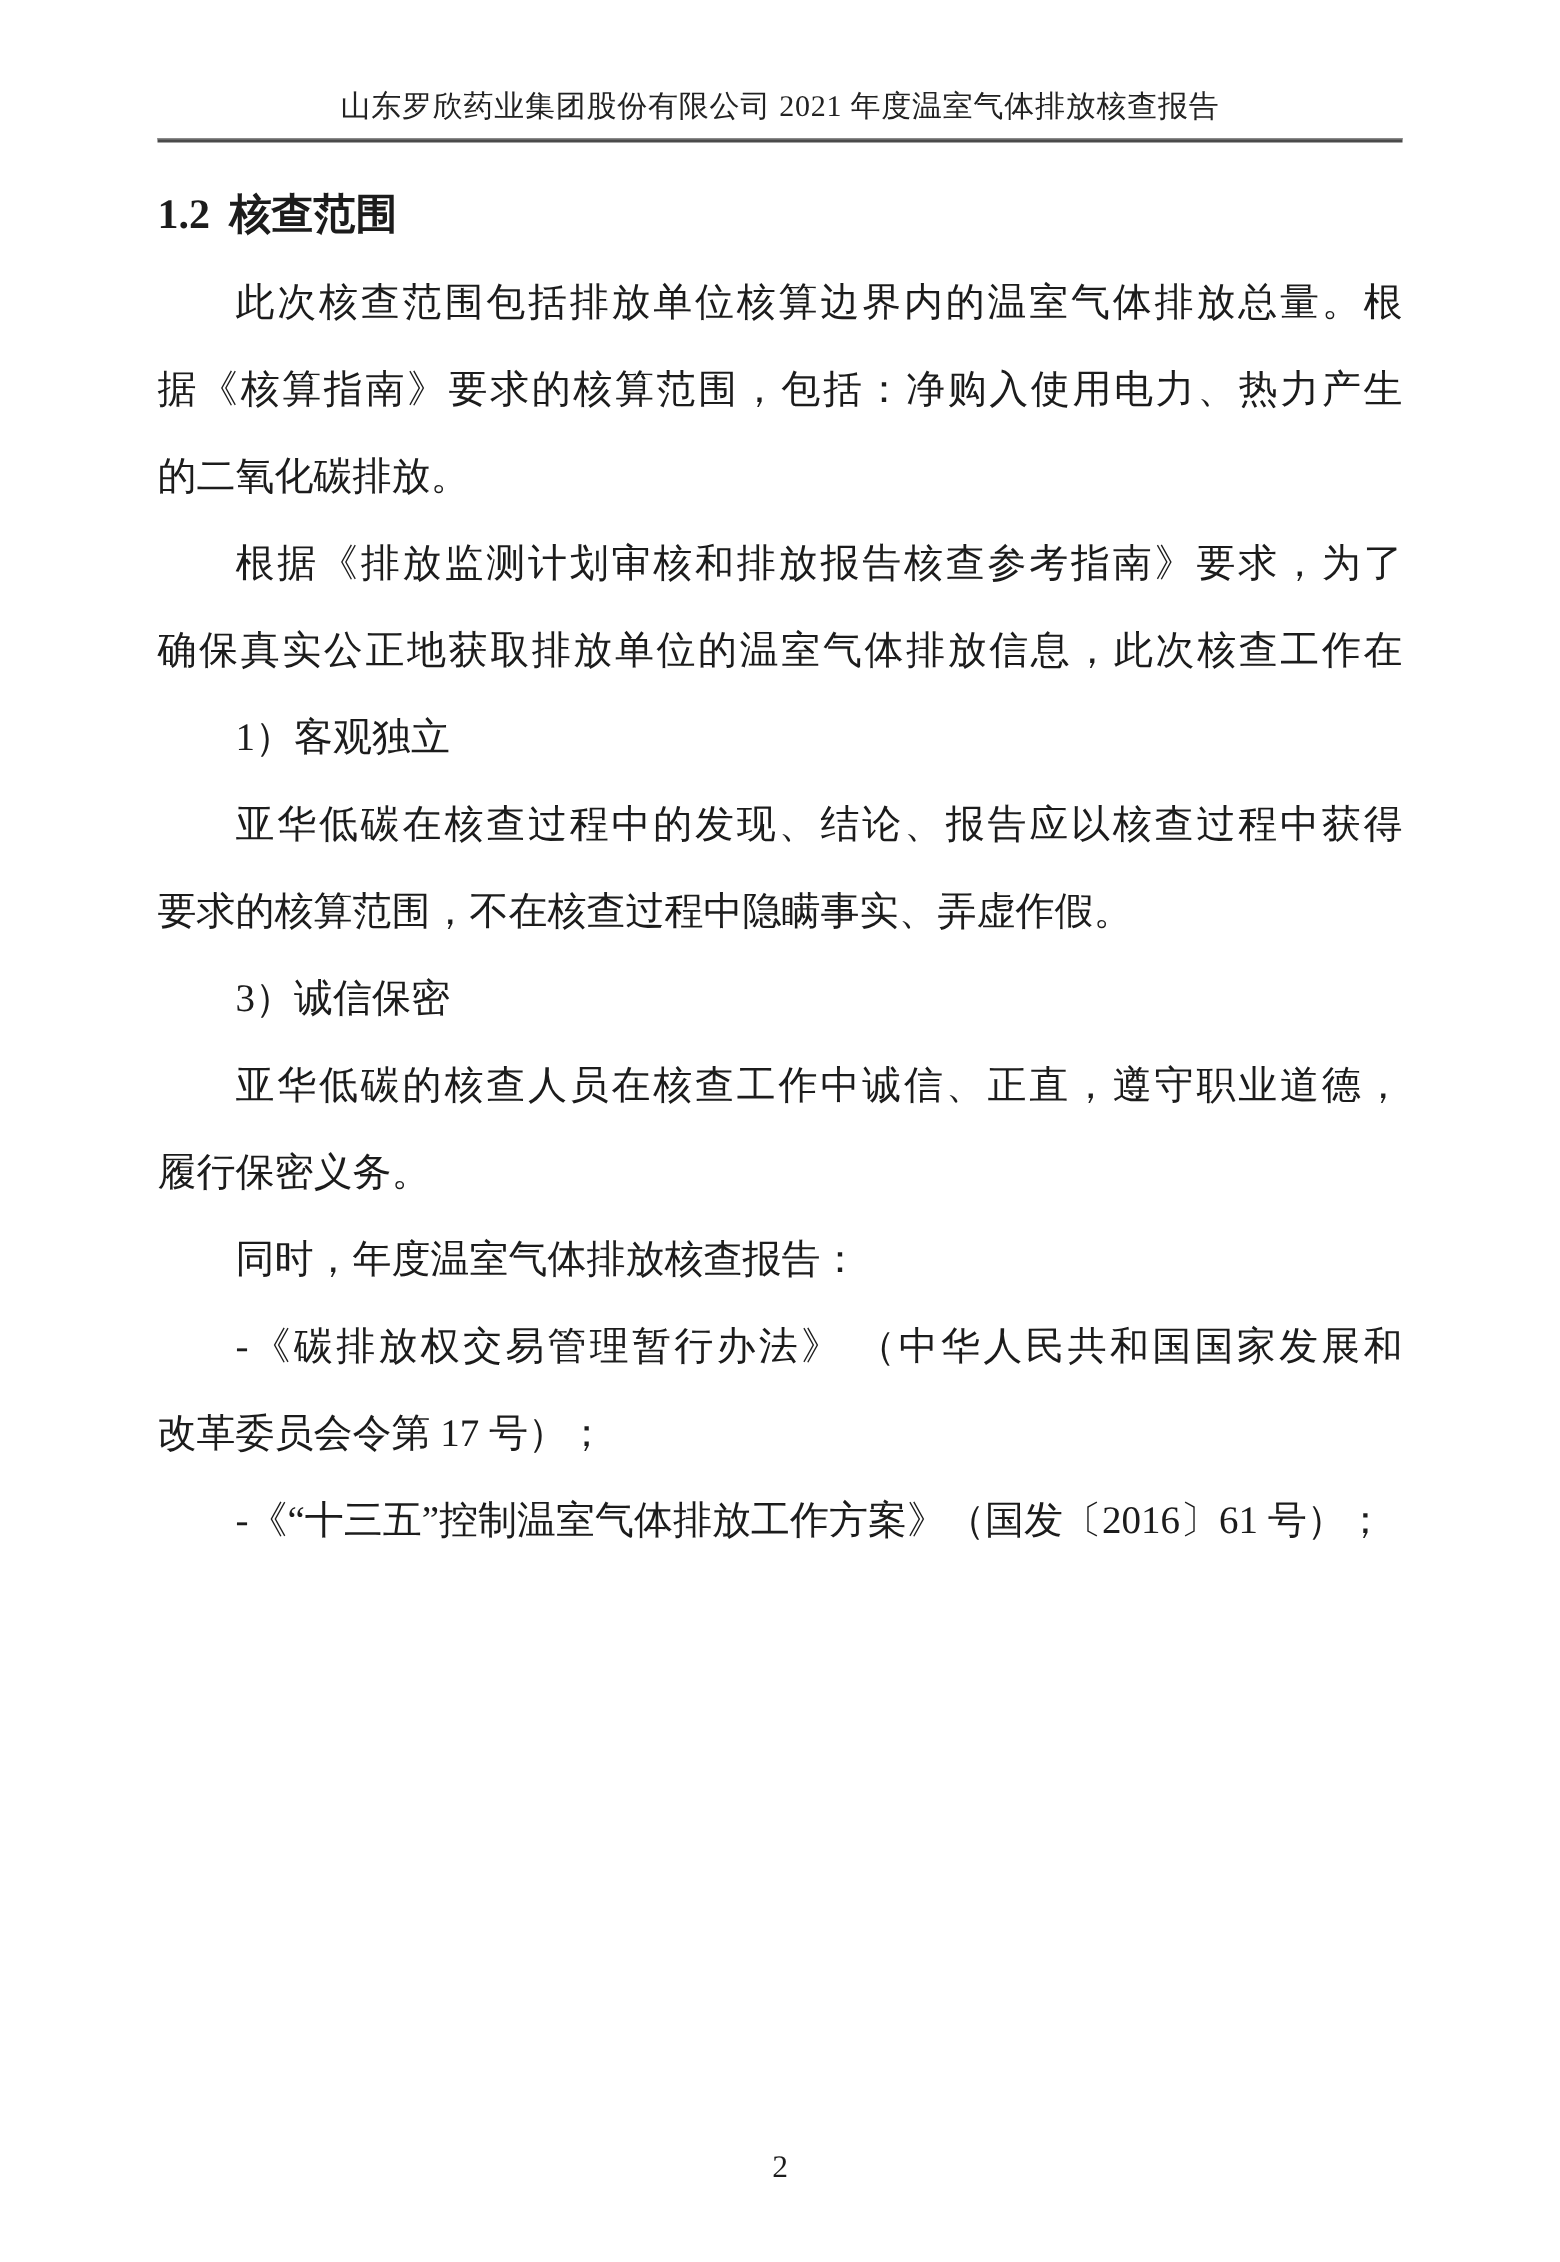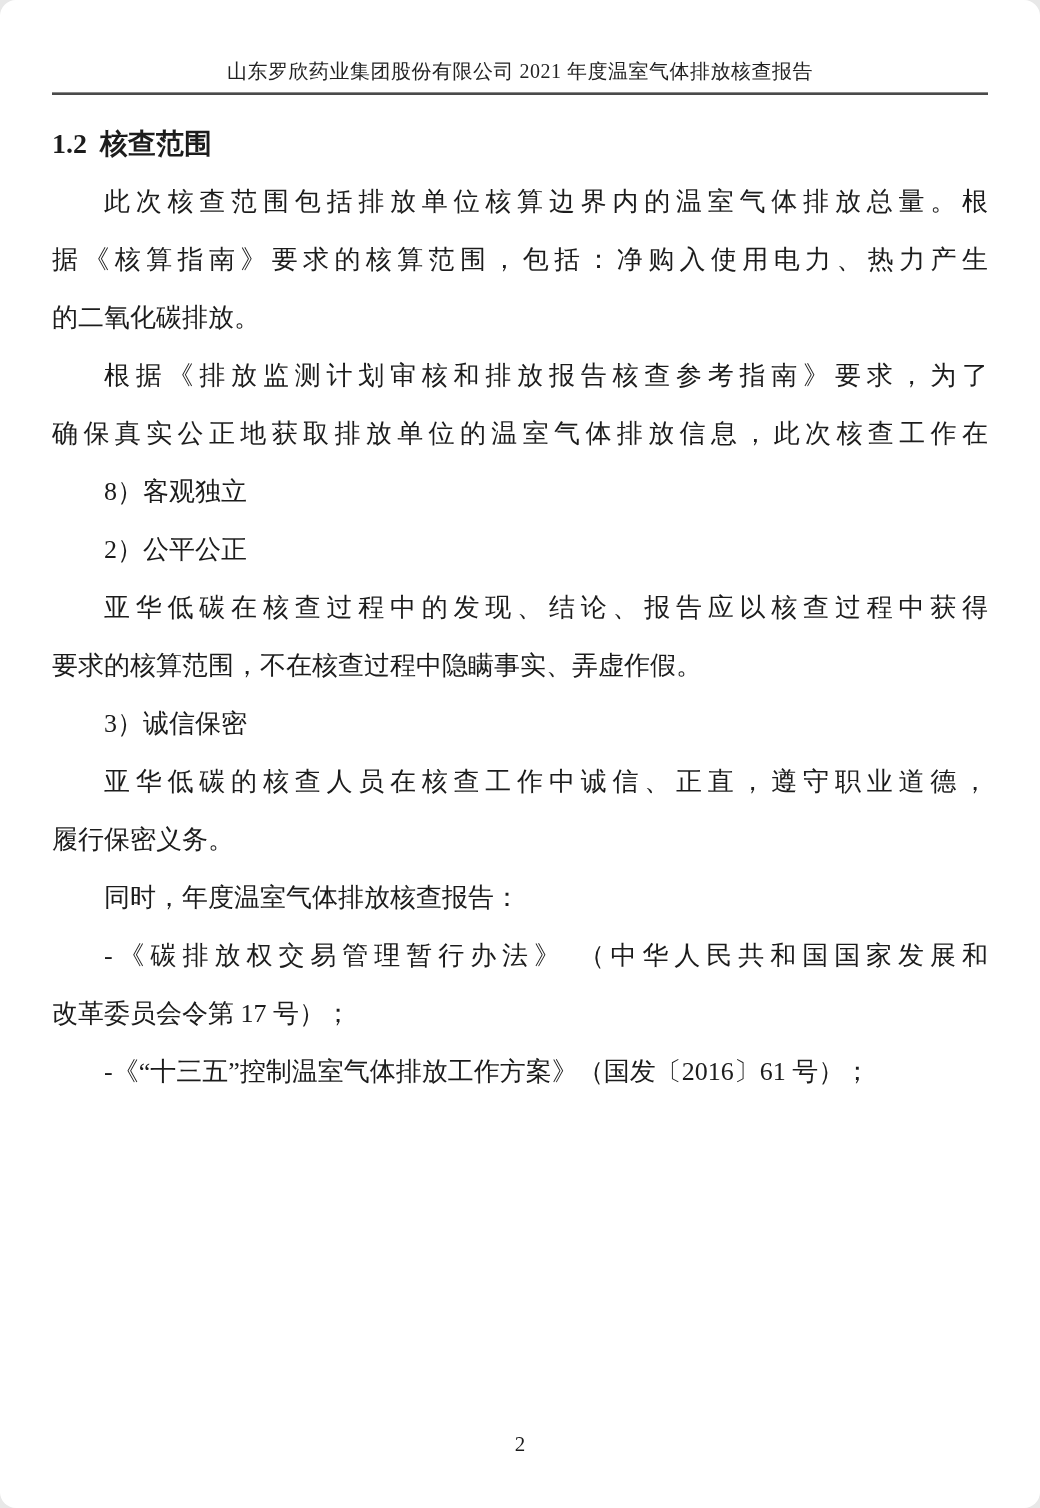--- a/index.html
+++ b/index.html
@@ -6,23 +6,22 @@
   * { box-sizing: border-box; }
 
   .page {
     position: relative;
     width: 1040px;
     height: 1508px;
     margin: 0 auto;
     background: #ffffff;
     font-family: "Liberation Serif", "DejaVu Serif", serif;
     color: #1c1c1c;
-    padding: 0 52px;
+    padding: 0 105px;
     overflow: hidden;
-    border-radius: 16px;
   }
 
   
   .doc-header {
     padding-top: 58px;
     text-align: center;
     font-size: 20px;
     line-height: 26px;
     letter-spacing: 0.5px;
     color: #222222;
@@ -81,22 +80,21 @@
 
   <div class="header-rule"></div>
 
   <div class="content" id="content">
       <div class="heading"><span class="hnum">1.2</span><span class="htitle">核查范围</span></div>
       <div class="line j indent">此次核查范围包括排放单位核算边界内的温室气体排放总量。根</div>
       <div class="line j">据《核算指南》要求的核算范围，包括：净购入使用电力、热力产生</div>
       <div class="line">的二氧化碳排放。</div>
       <div class="line j indent">根据《排放监测计划审核和排放报告核查参考指南》要求，为了</div>
       <div class="line j">确保真实公正地获取排放单位的温室气体排放信息，此次核查工作在</div>
-      <div class="line indent">8）客观独立</div>
-      <div class="line indent">2）公平公正</div>
+      <div class="line indent">1）客观独立</div>
       <div class="line j indent">亚华低碳在核查过程中的发现、结论、报告应以核查过程中获得</div>
       <div class="line">要求的核算范围，不在核查过程中隐瞒事实、弄虚作假。</div>
       <div class="line indent">3）诚信保密</div>
       <div class="line j indent">亚华低碳的核查人员在核查工作中诚信、正直，遵守职业道德，</div>
       <div class="line">履行保密义务。</div>
       <div class="line indent">同时，年度温室气体排放核查报告：</div>
       <div class="line j indent">-《碳排放权交易管理暂行办法》 （中华人民共和国国家发展和</div>
       <div class="line">改革委员会令第 17 号）；</div>
       <div class="line indent">-《“十三五”控制温室气体排放工作方案》（国发〔2016〕61 号）；</div>
     </div>

